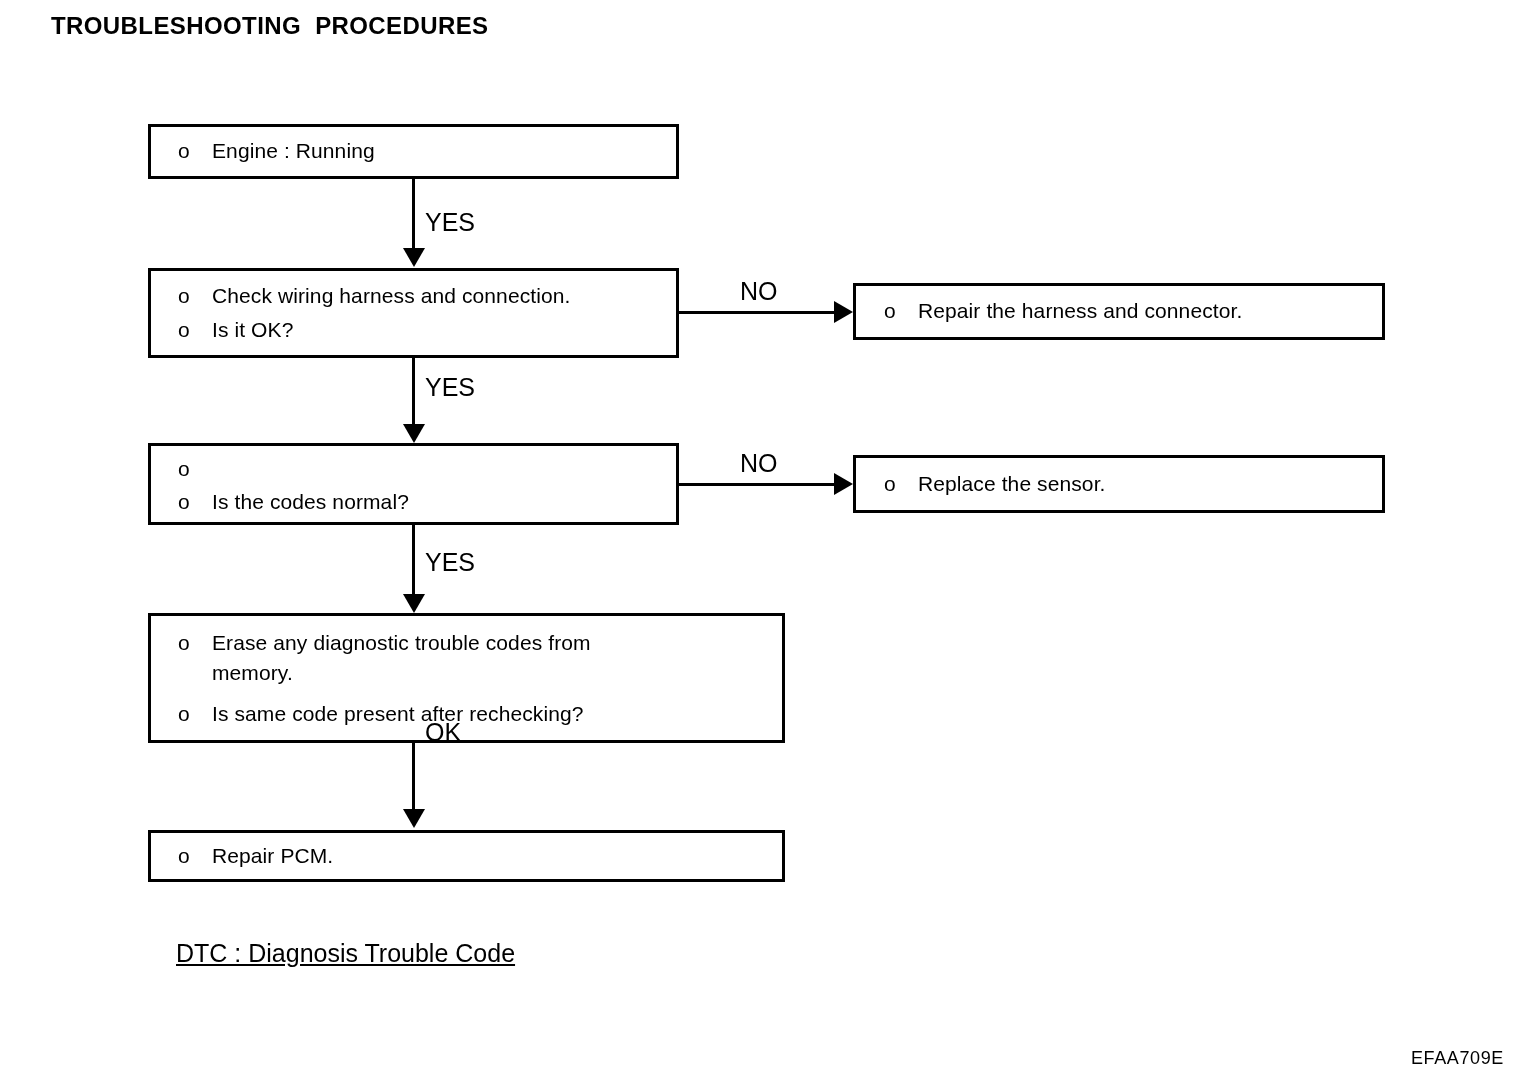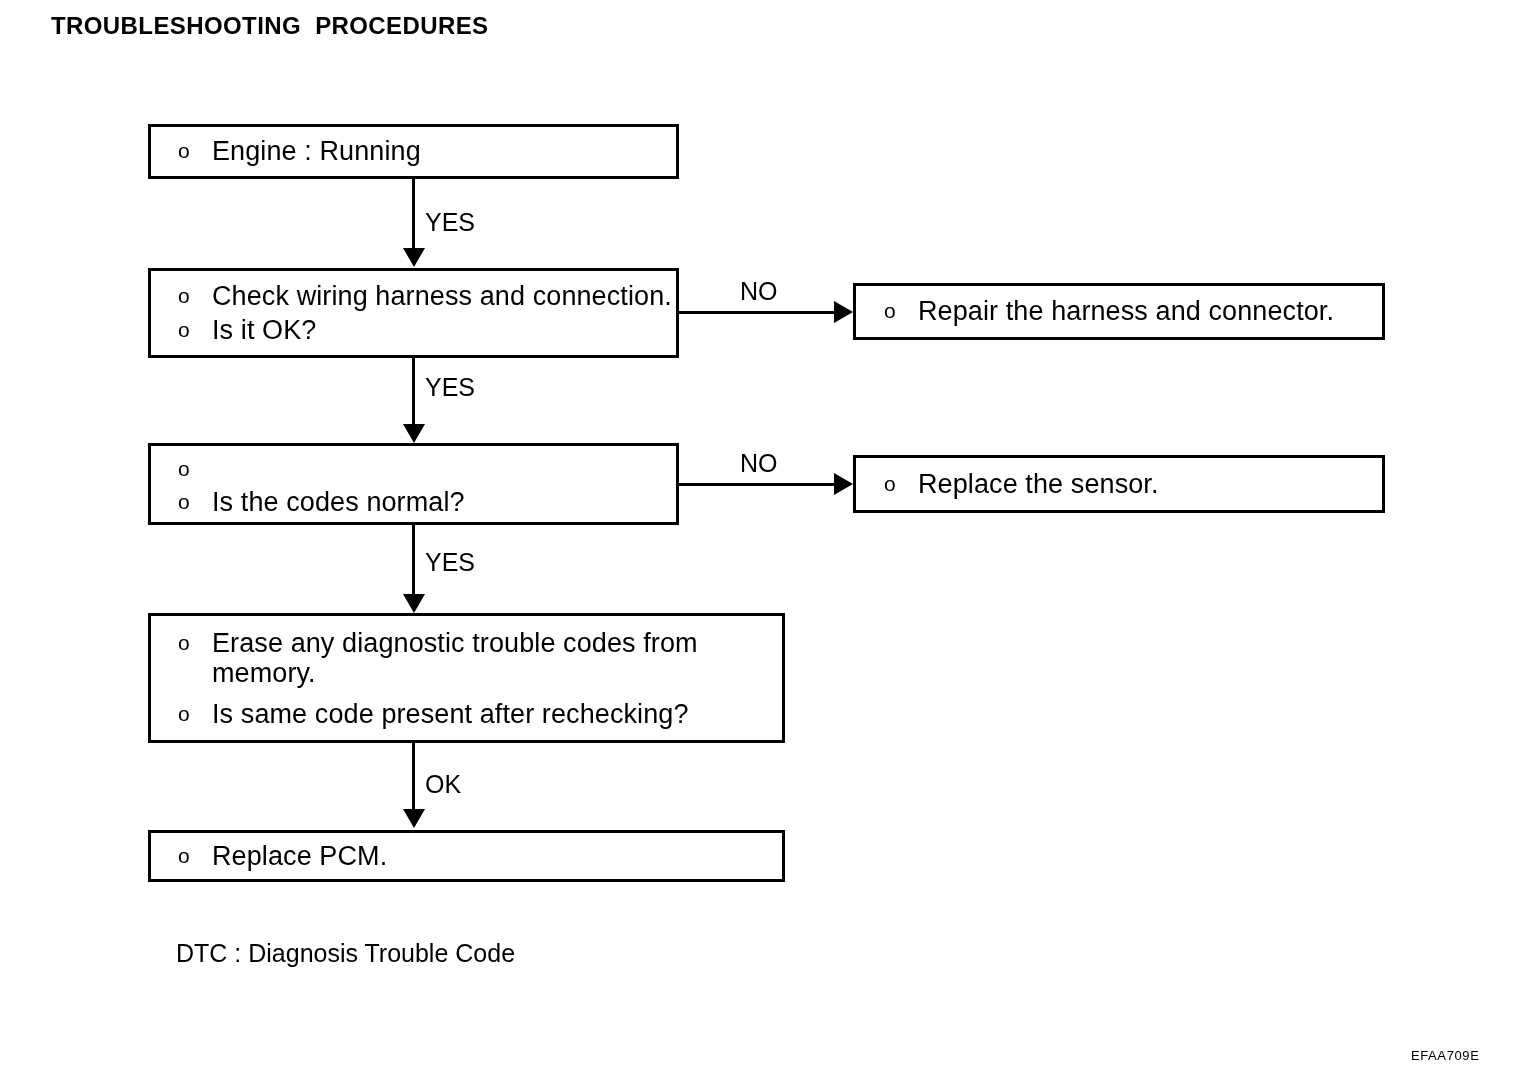--- a/index.html
+++ b/index.html
@@ -51,21 +51,21 @@
     white-space: nowrap;
   }
   .bullet {
     width: 34px;
     flex: 0 0 34px;
     font-size: 21px;
     line-height: 30px;
     text-align: left;
   }
   .btext {
-    font-size: 27px;
+    font-size: 21px;
     line-height: 30px;
     letter-spacing: 0.1px;
   }
   .btext .wrapline {
     display: block;
   }
 
   
   .vline {
     position: absolute;
@@ -98,26 +98,26 @@
     white-space: nowrap;
   }
 
   
   .legend {
     position: absolute;
     font-size: 25px;
     line-height: 36px;
     white-space: nowrap;
   }
-  .legend div { white-space: pre; }
+  .legend div { white-space: pre; text-decoration: underline; }
 
   
   .footer-code {
     position: absolute;
-    font-size: 13px;
+    font-size: 18px;
     letter-spacing: 0.6px;
     white-space: nowrap;
     text-align: right;
   }
 </style>
 </head>
 <body>
 
 <div id="page">
 
@@ -194,26 +194,26 @@
       </span>
     </div>
     <div class="brow" style="left:27px; top:83px;">
       <span class="bullet">o</span>
       <span class="btext">Is same code present after rechecking?</span>
     </div>
   </div>
 
   <div class="vline" style="left:379px; top:743px; height:68px;"></div>
   <div class="arrow-down" style="left:370px; top:809px;"></div>
-  <div class="edge-label" style="left:392px; top:770px;">OK</div>
+  <div class="edge-label" style="left:392px; top:718px;">OK</div>
 
   <div class="fbox" style="left:115px; top:830px; width:637px; height:52px;">
     <div class="brow" style="left:27px; top:8px;">
       <span class="bullet">o</span>
-      <span class="btext">Replace PCM.</span>
+      <span class="btext">Repair PCM.</span>
     </div>
   </div>
 
   <div class="legend" style="left:143px; top:935px;">
     <div>DTC : Diagnosis Trouble Code</div>
   </div>
 
   <div class="footer-code" style="left:1378px; top:1048px;">EFAA709E</div>
 
 </div>

